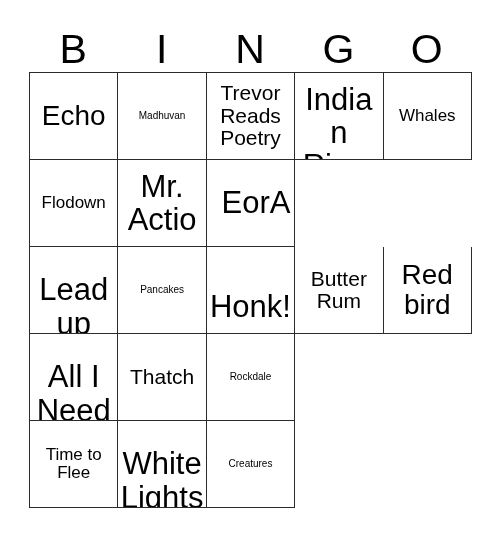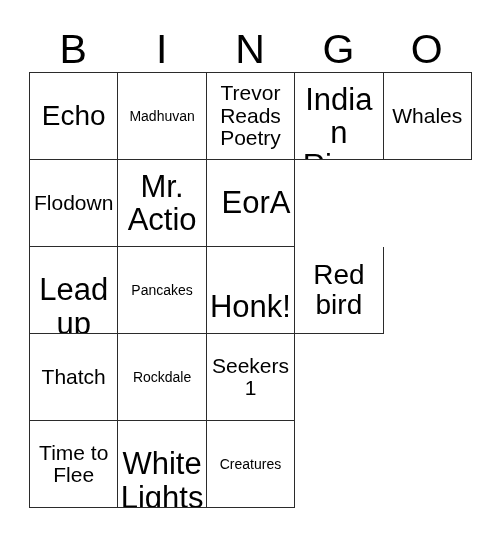--- a/index.html
+++ b/index.html
@@ -70,22 +70,22 @@
     line-height: 1.07;
     color: #000000;
     word-wrap: break-word;
   }
 
   
   .fs-xl  { font-size: 31px; margin-left: 11px; }
   .fs-lg  { font-size: 28px; }
   .fs-md  { font-size: 31px; margin-top: 33px; }
   .fs-sm  { font-size: 21px; }
-  .fs-xs  { font-size: 21px; }
-  .fs-xxs { font-size: 14px; }
+  .fs-xs  { font-size: 17px; }
+  .fs-xxs { font-size: 10px; }
 </style>
 </head>
 <body>
 
 <div class="bingo-card">
 
   <div class="header-row">
     <div class="header-letter">B</div>
     <div class="header-letter">I</div>
     <div class="header-letter">N</div>
@@ -129,33 +129,36 @@
       <div class="cell">
           <span class="cell-text fs-md">Lead up</span>
         </div>
       <div class="cell">
           <span class="cell-text fs-xxs">Pancakes</span>
         </div>
       <div class="cell">
           <span class="cell-text fs-md">Honk!</span>
         </div>
       <div class="cell">
+          <span class="cell-text fs-sm">Butter Rum</span>
+        </div>
+      <div class="cell">
           <span class="cell-text fs-lg">Red bird</span>
         </div>
     </div>
 
     <div class="grid-row">
       <div class="cell">
+          <span class="cell-text fs-md">All I Need</span>
+        </div>
+      <div class="cell">
           <span class="cell-text fs-sm">Thatch</span>
         </div>
       <div class="cell">
           <span class="cell-text fs-xxs">Rockdale</span>
-        </div>
-      <div class="cell">
-          <span class="cell-text fs-xs">Seekers 1</span>
         </div>
     </div>
 
     <div class="grid-row">
       <div class="cell">
           <span class="cell-text fs-xs">Time to Flee</span>
         </div>
       <div class="cell">
           <span class="cell-text fs-md">White Lights</span>
         </div>

